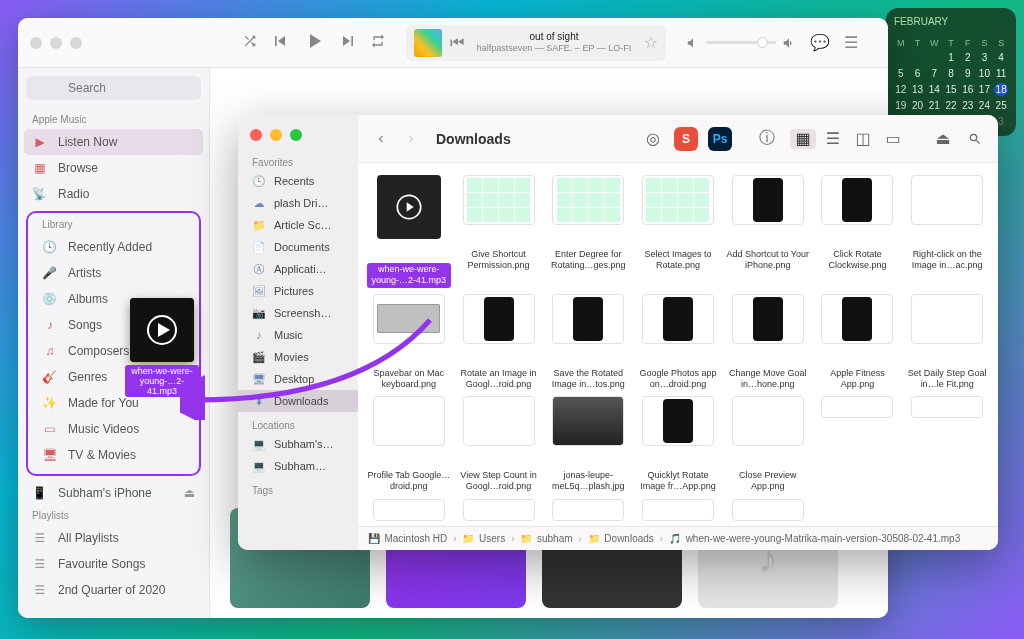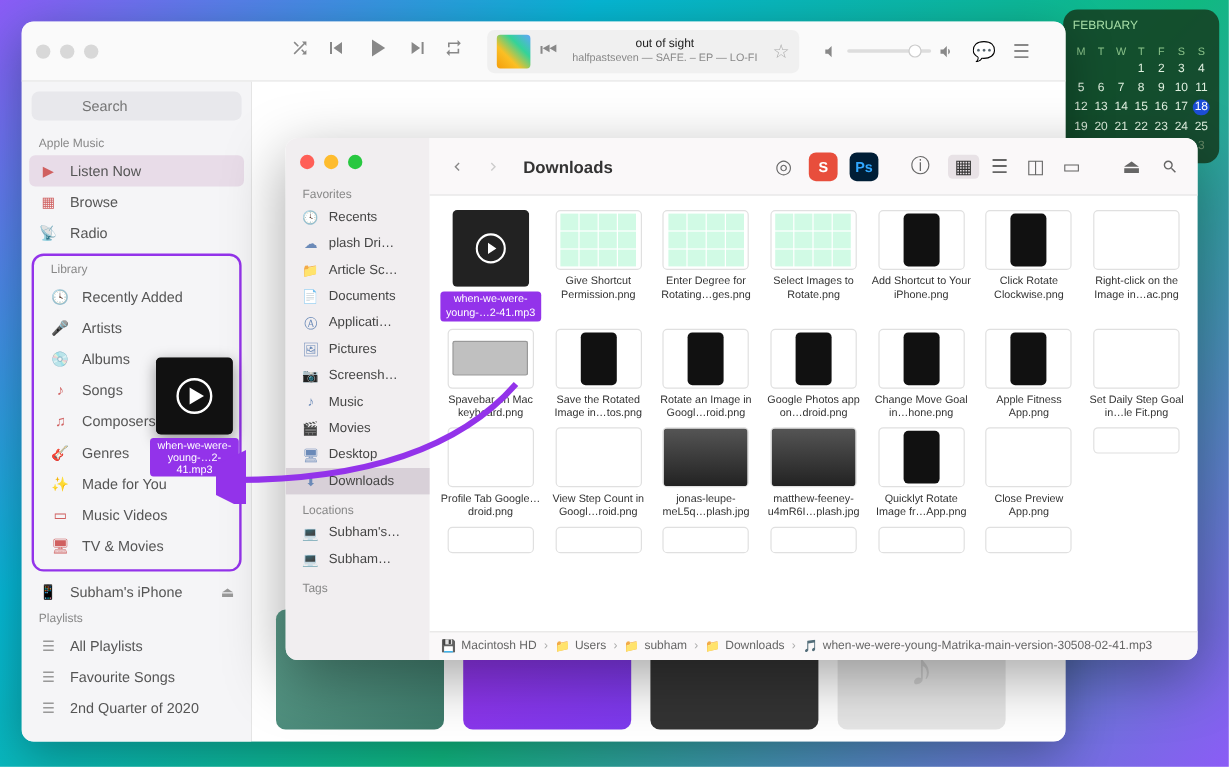--- a/index.html
+++ b/index.html
@@ -74,21 +74,21 @@
 .ft-title { font-weight: 600; font-size: 14px; color: #333; margin-left: 4px; }
 .ft-spacer { flex: 1; }
 .ft-group { display: flex; gap: 10px; align-items: center; }
 .ft-btn { width: 22px; height: 22px; display: flex; align-items: center; justify-content: center; color: #666; }
 .ft-view-group { display: flex; background: transparent; border-radius: 6px; padding: 2px; gap: 4px; }
 .ft-view-btn { width: 26px; height: 20px; display: flex; align-items: center; justify-content: center; border-radius: 4px; color: #666; }
 .ft-view-btn.active { background: #e8e2e6; color: #333; }
 .app-badge { width: 24px; height: 24px; border-radius: 6px; display: flex; align-items: center; justify-content: center; color: #fff; font-weight: bold; font-size: 12px; }
 
 .finder-grid { flex: 1; padding: 12px 8px; overflow: auto; display: grid; grid-template-columns: repeat(7, 1fr); gap: 6px 4px; align-content: start; }
-.fg-item { display: flex; flex-direction: column; align-items: center; text-align: center; }
+.fg-item { display: flex; flex-direction: column; align-items: center; text-align: center; gap: 20px; }
 .fg-thumb { width: 72px; height: 50px; background: #fff; border: 1px solid #e0e0e0; border-radius: 4px; overflow: hidden; display: flex; align-items: center; justify-content: center; margin-bottom: 4px; position: relative; }
 .fg-thumb.half { height: 22px; }
 .fg-label { font-size: 9px; line-height: 1.25; color: #333; max-width: 84px; word-wrap: break-word; }
 .fg-item.sel .fg-label { background: #9333ea; color: #fff; border-radius: 3px; padding: 1px 3px; }
 .fg-item.sel .fg-thumb { border-color: #9333ea; }
 .mp3-thumb { background: #222; color: #fff; display: flex; align-items: center; justify-content: center; width: 64px; height: 64px; }
 
 .finder-path { height: 24px; border-top: 1px solid #e5e5e5; display: flex; align-items: center; padding: 0 10px; gap: 6px; font-size: 10px; color: #666; background: #faf8f9; }
 .path-seg { display: flex; align-items: center; gap: 4px; }
 
@@ -500,32 +500,32 @@
         <div class="fg-item">
           <div class="fg-thumb">
             <div class="tc-keyb"></div>
           </div>
           <div class="fg-label">Spavebar on Mac keyboard.png</div>
         </div>
         <div class="fg-item">
           <div class="fg-thumb">
             <div class="tc-phone"></div>
           </div>
+          <div class="fg-label">Rotate an Image in Googl…roid.png</div>
+        </div>
+        <div class="fg-item">
+          <div class="fg-thumb">
+            <div class="tc-phone"></div>
+          </div>
           <div class="fg-label">Save the Rotated Image in…tos.png</div>
         </div>
         <div class="fg-item">
           <div class="fg-thumb">
             <div class="tc-phone"></div>
           </div>
-          <div class="fg-label">Rotate an Image in Googl…roid.png</div>
-        </div>
-        <div class="fg-item">
-          <div class="fg-thumb">
-            <div class="tc-phone"></div>
-          </div>
           <div class="fg-label">Google Photos app on…droid.png</div>
         </div>
         <div class="fg-item">
           <div class="fg-thumb">
             <div class="tc-phone"></div>
           </div>
           <div class="fg-label">Change Move Goal in…hone.png</div>
         </div>
         <div class="fg-item">
           <div class="fg-thumb">
@@ -549,26 +549,20 @@
           <div class="fg-thumb">
             <div class="tc-white"></div>
           </div>
           <div class="fg-label">View Step Count in Googl…roid.png</div>
         </div>
         <div class="fg-item">
           <div class="fg-thumb">
             <div class="tc-photo"></div>
           </div>
           <div class="fg-label">jonas-leupe-meL5q…plash.jpg</div>
-        </div>
-        <div class="fg-item">
-          <div class="fg-thumb">
-            <div class="tc-photo"></div>
-          </div>
-          <div class="fg-label">matthew-feeney-u4mR6I…plash.jpg</div>
         </div>
         <div class="fg-item">
           <div class="fg-thumb">
             <div class="tc-phone"></div>
           </div>
           <div class="fg-label">Quicklyt Rotate Image fr…App.png</div>
         </div>
         <div class="fg-item">
           <div class="fg-thumb">
             <div class="tc-white"></div>

